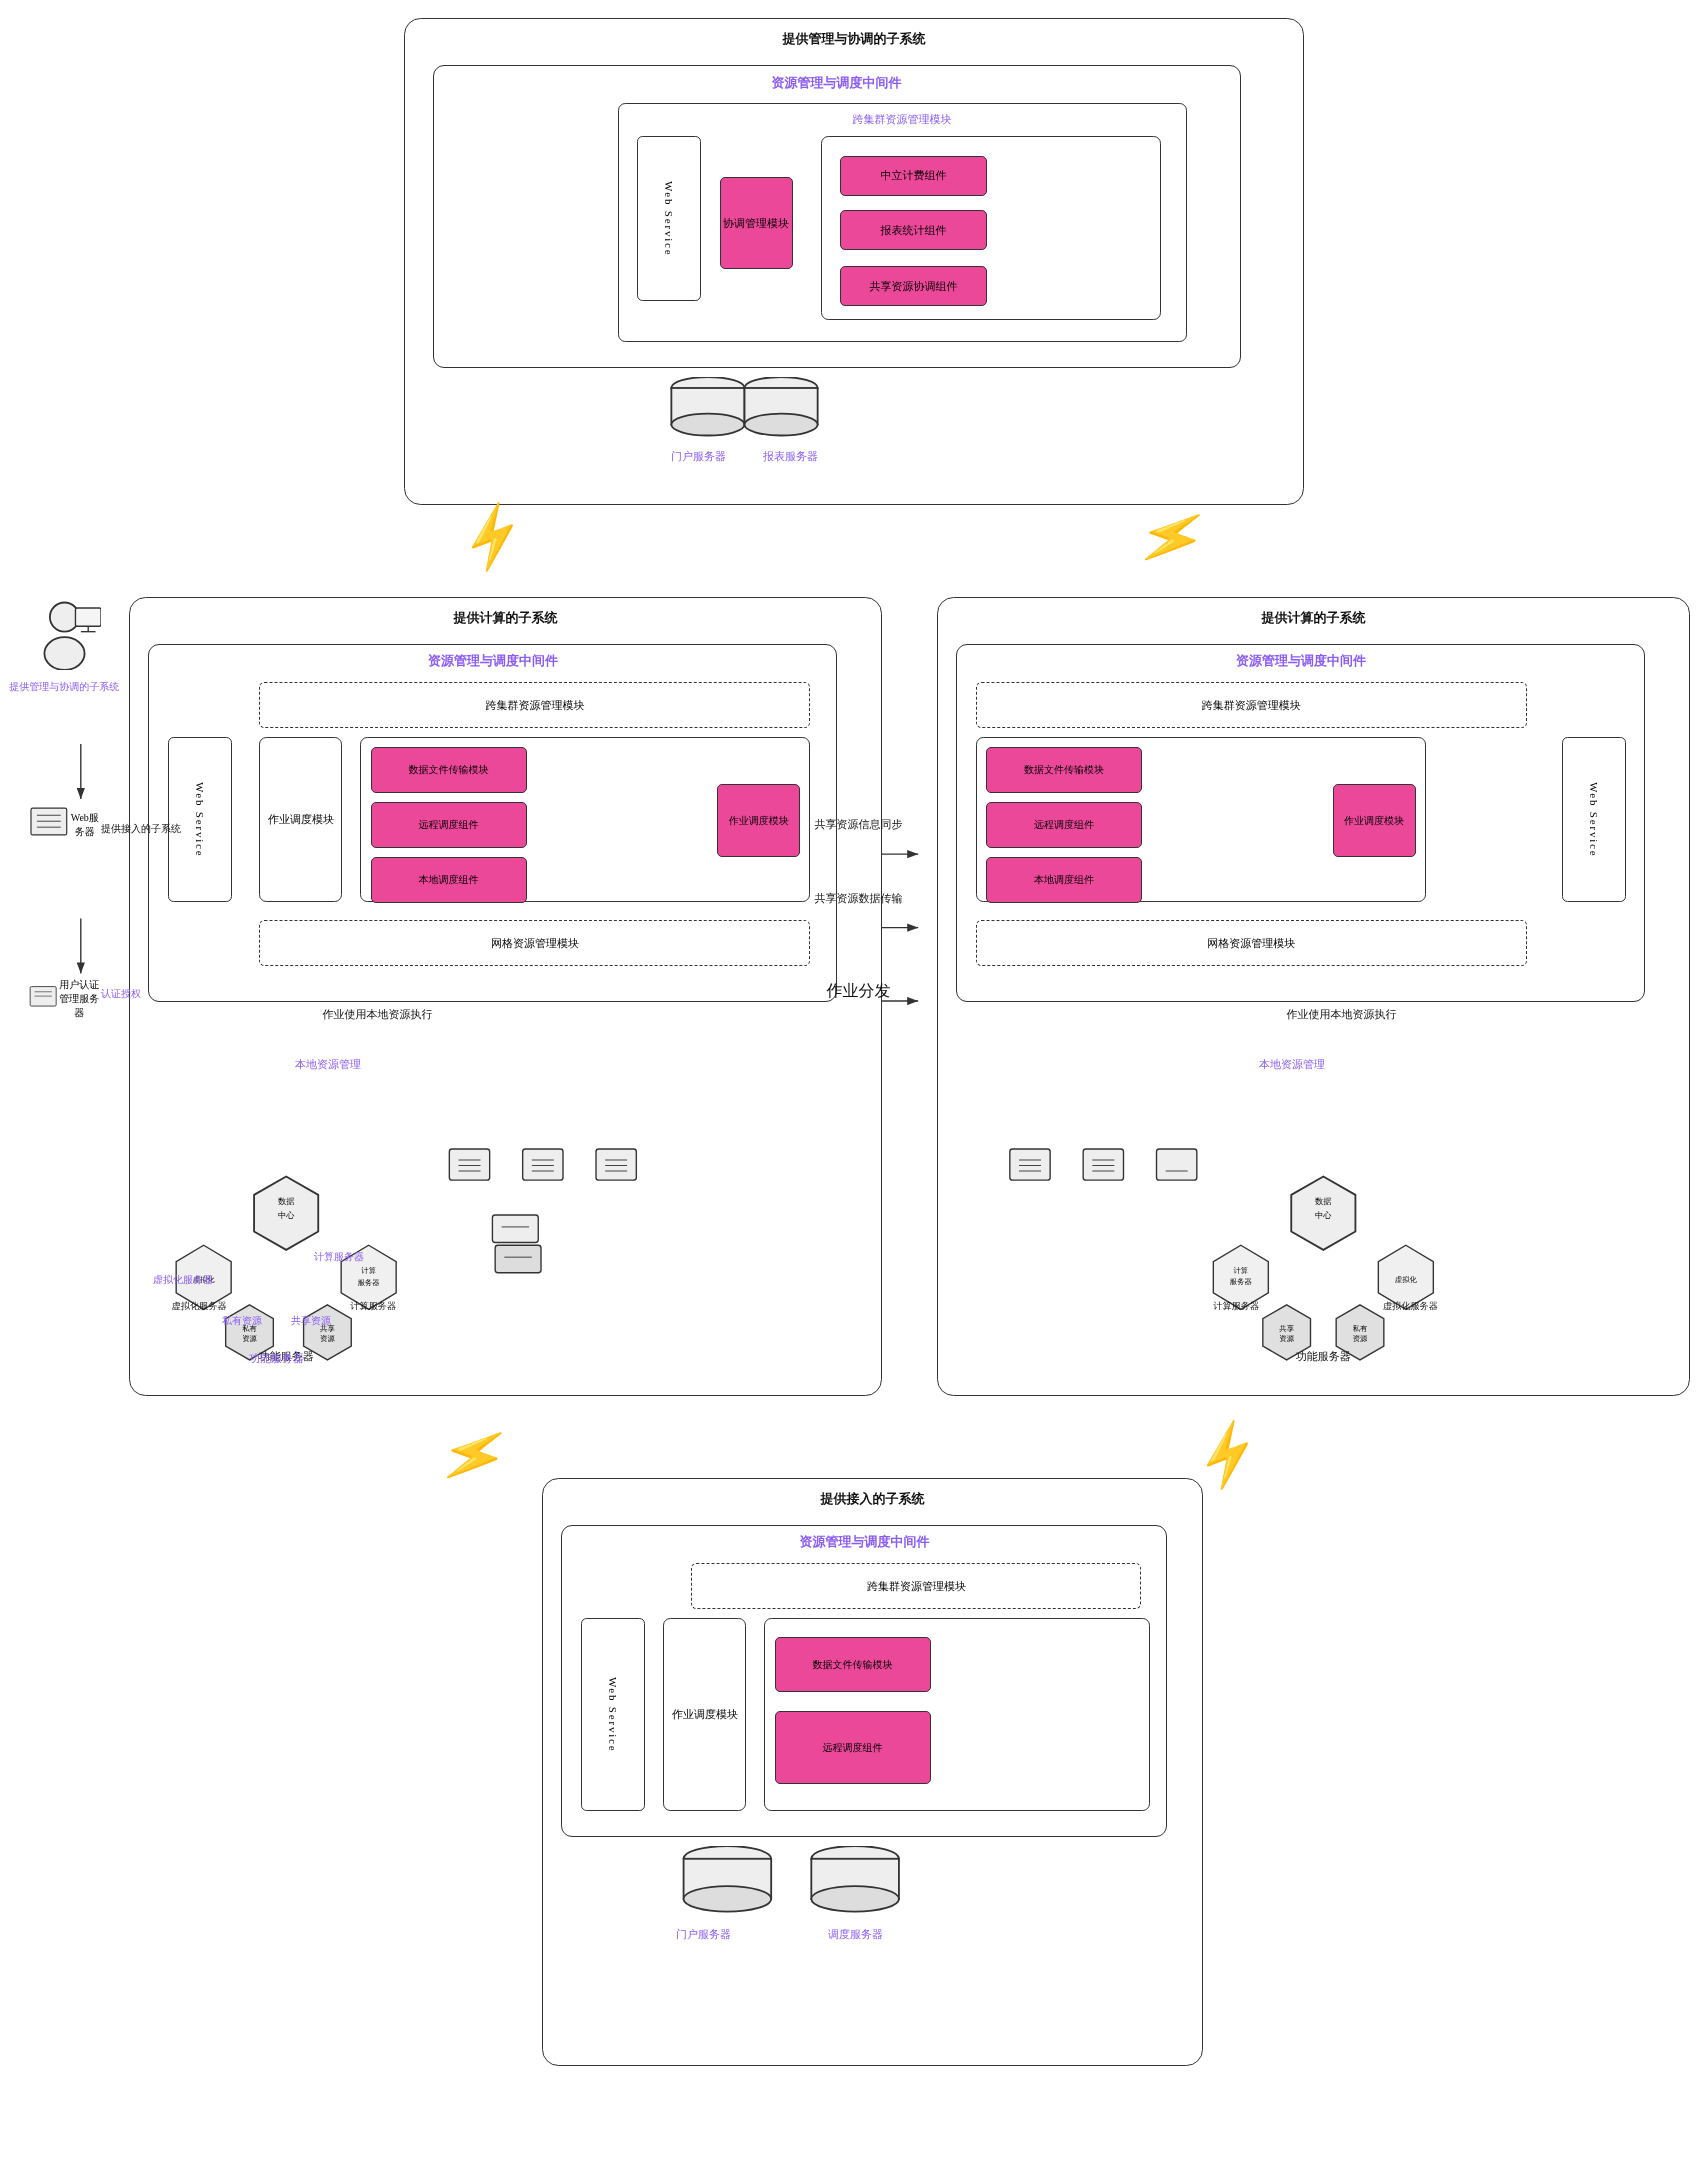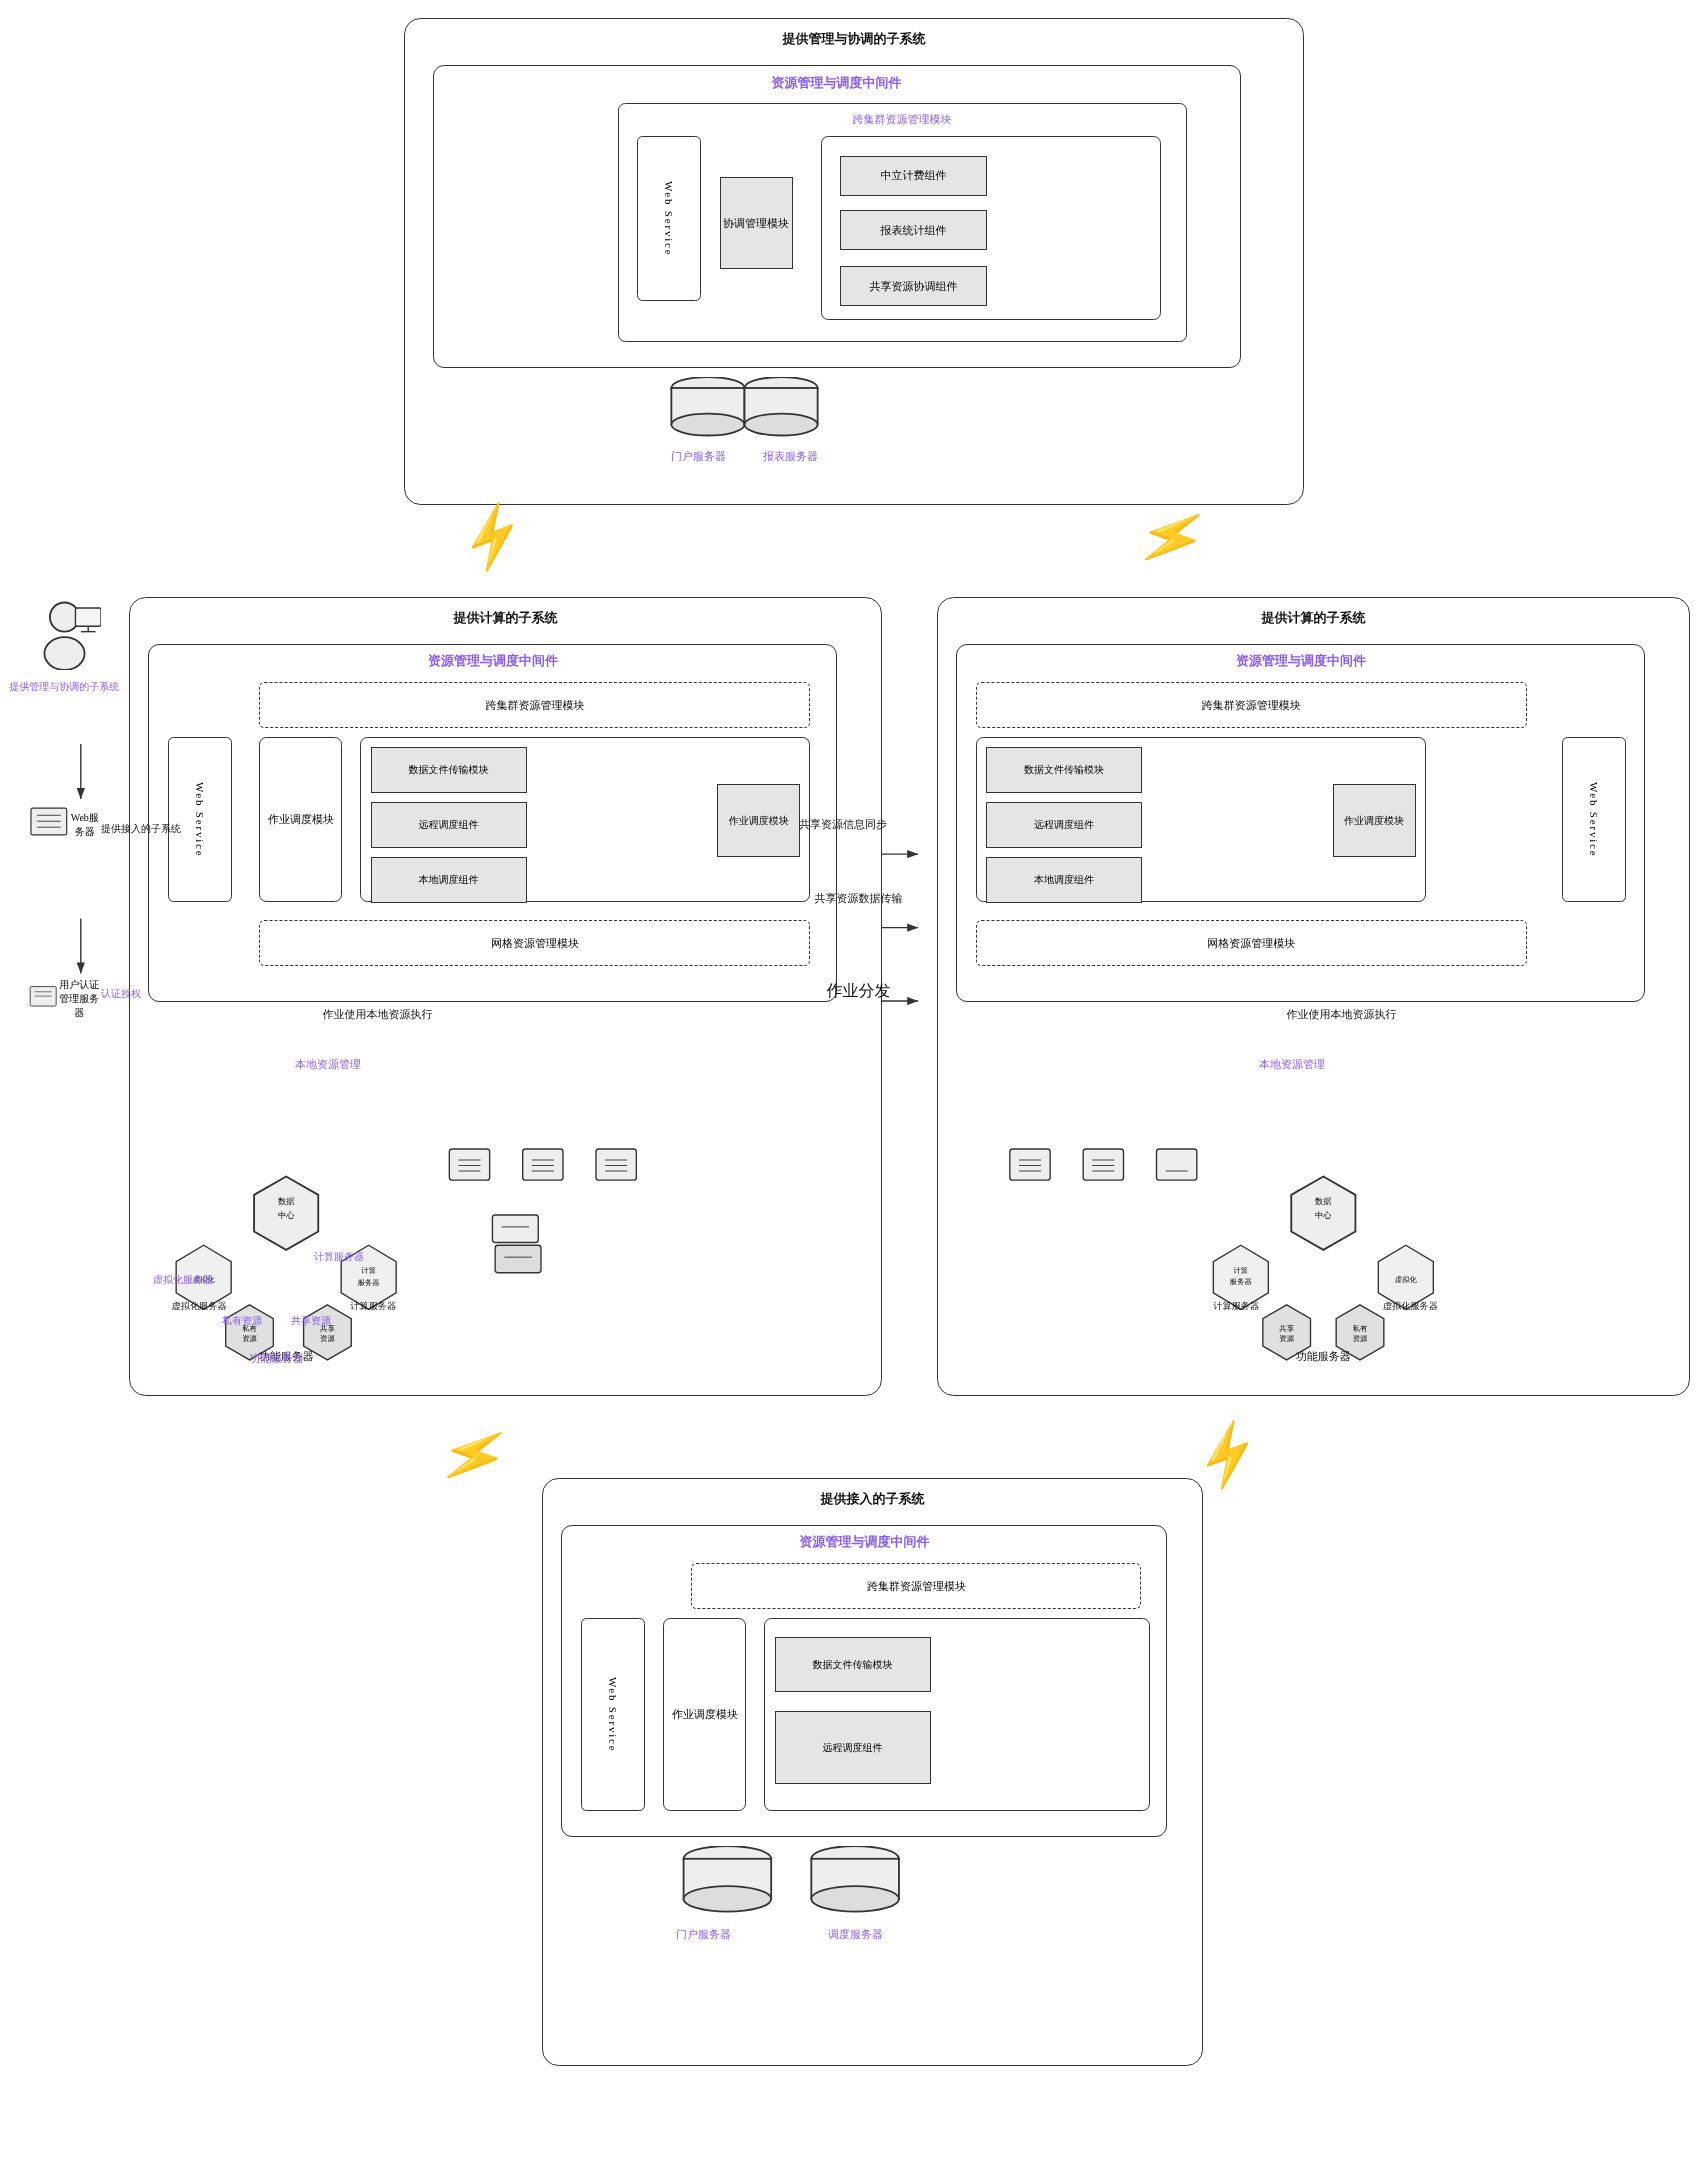--- a/index.html
+++ b/index.html
@@ -37,22 +37,22 @@
     .module-box {
       position: absolute;
       border: 1.4px solid #333;
       border-radius: 7.3px;
       background: #fff;
     }
 
     .small-box {
       position: absolute;
       border: 1.4px solid #333;
-      border-radius: 0;
-      background: #e5e5e5;
+      border-radius: 5px;
+      background: #ec4899;
       font-size: 10px;
       text-align: center;
       display: flex;
       align-items: center;
       justify-content: center;
     }
 
     .label {
       position: absolute;
       font-size: 12px;
@@ -423,21 +423,21 @@
         <rect x="-22" y="-20" width="44" height="34" rx="3" fill="#eee" stroke="#333" stroke-width="1.5"></rect>
         <line x1="-12" y1="4" x2="12" y2="4" stroke="#333" stroke-width="1"></line>
       </g>
 
       <text x="305" y="235" text-anchor="middle" font-size="10" fill="#111">计算服务器</text>
       <text x="495" y="235" text-anchor="middle" font-size="10" fill="#111">虚拟化服务器</text>
       <text x="400" y="290" text-anchor="middle" font-size="12" fill="#111">功能服务器</text>
     </svg>
   </div>
 
-  <div class="arrow-label" style="position:absolute; left:799px; top:817px; font-size:11px; text-align:left; width:119px;">共享资源信息同步</div>
+  <div class="arrow-label" style="position:absolute; left:799px; top:817px; font-size:11px; text-align:center; width:119px;">共享资源信息同步</div>
 
   <div class="arrow-label" style="position:absolute; left:799px; top:891px; font-size:11px; text-align:center; width:119px;">共享资源数据传输</div>
 
   <div class="arrow-label" style="position:absolute; left:799px; top:973px; font-size:16px; text-align:center; width:119px;margin-top:8px;">作业分发</div>
 
   <svg width="73" height="73" style="position:absolute; left:27.5px; top:597px;" viewBox="0 0 80 80">
     <circle cx="40" cy="22" r="16" fill="#eee" stroke="#333" stroke-width="2"></circle>
     <ellipse cx="40" cy="62" rx="22" ry="18" fill="#eee" stroke="#333" stroke-width="2"></ellipse>
 
     <rect x="52" y="12" width="28" height="20" rx="2" fill="#f5f5f5" stroke="#333" stroke-width="1.5"></rect>

